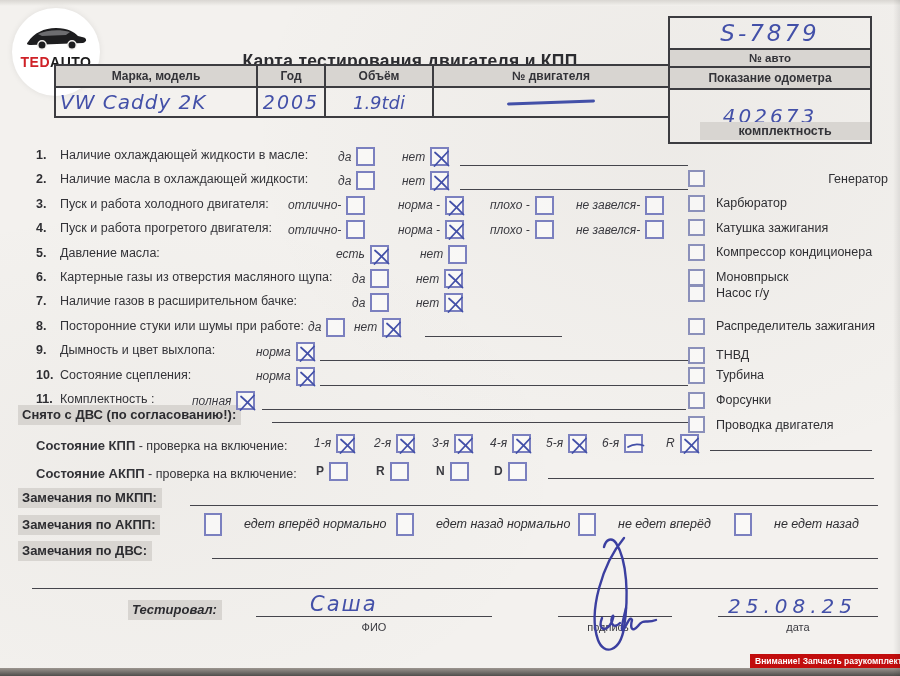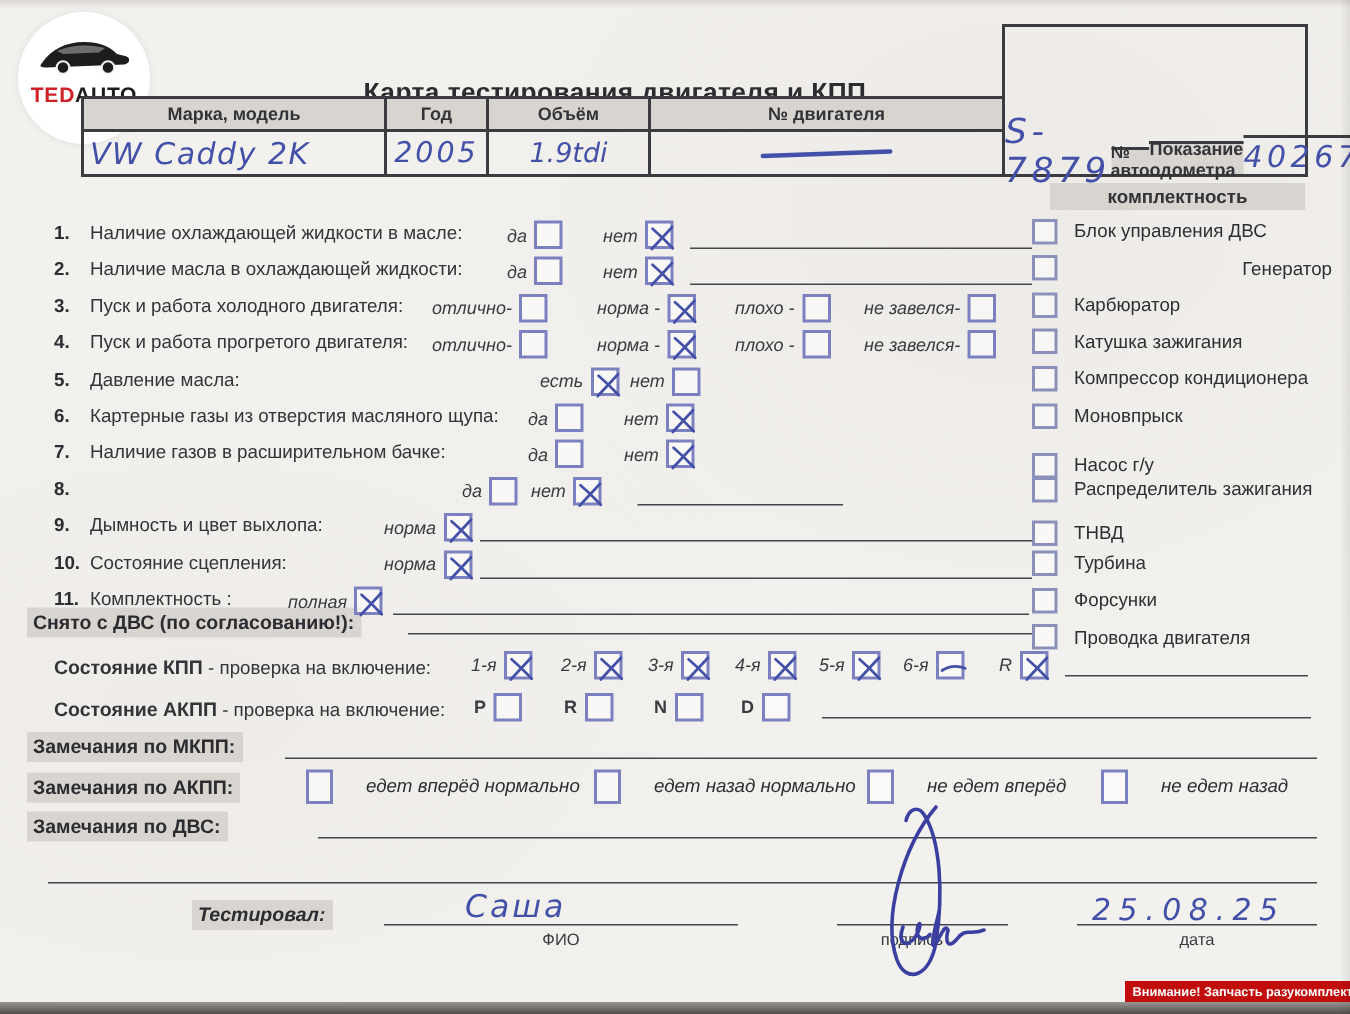--- a/index.html
+++ b/index.html
@@ -24,21 +24,21 @@
   .logo svg{margin-top:14px;}
   .logo-text{font-size:14px;font-weight:bold;letter-spacing:0.5px;margin-top:-2px;}
   .logo-ted{color:#cf2127;}
   .logo-auto{color:#1b1b1b;}
 
   .title{position:absolute;left:150px;top:27px;width:520px;text-align:center;
     font-size:17.5px;font-weight:bold;color:#2c2c30;letter-spacing:0.3px;margin-top:24px;}
 
   
   .tbl{position:absolute;box-sizing:border-box;border:2px solid #3c3c40;}
-  .rightbox{left:668px;top:16px;width:204px;height:102px;display:flex;flex-direction:row;align-items:flex-end;}
+  .rightbox{left:668px;top:16px;width:204px;height:128px;display:flex;flex-direction:column;}
   .rb-row{box-sizing:border-box;display:flex;align-items:center;justify-content:center;}
   .rb-val{height:30px;}
   .rb-head{border-top:2px solid #3c3c40;background:#d8d5d1;font-size:11.5px;font-weight:bold;}
   .rb-h1{height:18px;}
   .rb-h2{height:22px;font-size:12px;}
   .rb-odo{border-top:2px solid #3c3c40;flex:1;}
   .maintbl{left:54px;top:64px;width:616px;height:54px;display:flex;flex-direction:column;}
   .mt-row{display:flex;box-sizing:border-box;}
   .mt-head{height:22px;background:#d8d5d1;border-bottom:2px solid #3c3c40;}
   .mt-vals{flex:1;}
@@ -360,21 +360,21 @@
         <span class="cb"></span>
       </span>
       <span class="opt" style="left: 540px;">
         <span class="opt-label" style="font-style: italic;">не завелся-</span>
         <span class="cb"></span>
       </span>
     </div>
     <div class="cl-row" style="top: 242.6px;">
       <span class="num">5.</span>
       <span class="cl-label">Давление масла:</span>
-      <span class="opt" style="left: 300px; margin-left: 24px;">
+      <span class="opt" style="left: 300px;">
         <span class="opt-label" style="font-style: italic;">есть</span>
         <span class="cb">
           <svg width="27" height="27" viewBox="0 0 27 27">
             <path d="M7,7.5 Q13.5,13 20.5,20.5" fill="none" stroke="#4350a8" stroke-width="1.8" stroke-linecap="round"></path>
             <path d="M20,6.5 Q13.5,13.5 6.5,21" fill="none" stroke="#4350a8" stroke-width="1.8" stroke-linecap="round"></path>
           </svg>
         </span>
       </span>
       <span class="opt" style="left: 384px;">
         <span class="opt-label" style="font-style: italic;">нет</span>
@@ -410,20 +410,21 @@
         <span class="cb">
           <svg width="27" height="27" viewBox="0 0 27 27">
             <path d="M7,7.5 Q13.5,13 20.5,20.5" fill="none" stroke="#4350a8" stroke-width="1.8" stroke-linecap="round"></path>
             <path d="M20,6.5 Q13.5,13.5 6.5,21" fill="none" stroke="#4350a8" stroke-width="1.8" stroke-linecap="round"></path>
           </svg>
         </span>
       </span>
     </div>
     <div class="cl-row" style="top: 315.8px;">
       <span class="num">8.</span>
+      <span class="cl-label">Посторонние стуки или шумы при работе:</span>
       <span class="opt" style="left: 272px;">
         <span class="opt-label" style="font-style: italic;">да</span>
         <span class="cb"></span>
       </span>
       <span class="opt" style="left: 318px;">
         <span class="opt-label" style="font-style: italic;">нет</span>
         <span class="cb">
           <svg width="27" height="27" viewBox="0 0 27 27">
             <path d="M7,7.5 Q13.5,13 20.5,20.5" fill="none" stroke="#4350a8" stroke-width="1.8" stroke-linecap="round"></path>
             <path d="M20,6.5 Q13.5,13.5 6.5,21" fill="none" stroke="#4350a8" stroke-width="1.8" stroke-linecap="round"></path>
@@ -467,45 +468,41 @@
         <span class="opt-label" style="font-style: italic;">полная</span>
         <span class="cb">
           <svg width="27" height="27" viewBox="0 0 27 27">
             <path d="M7,7.5 Q13.5,13 20.5,20.5" fill="none" stroke="#4350a8" stroke-width="1.8" stroke-linecap="round"></path>
             <path d="M20,6.5 Q13.5,13.5 6.5,21" fill="none" stroke="#4350a8" stroke-width="1.8" stroke-linecap="round"></path>
           </svg>
         </span>
       </span>
       <span class="wline" style="left: 226px; width: 424px;"></span>
     </div>
-    <div class="eq-row" style="top: 144px;">
-      <span class="cb cb-sm"></span>
-      <span class="eq-label">Блок управления ДВС</span>
-    </div>
     <div class="eq-row" style="top: 168.6px; justify-content: space-between;">
       <span class="cb cb-sm"></span>
       <span class="eq-label">Генератор</span>
     </div>
     <div class="eq-row" style="top: 193.2px;">
       <span class="cb cb-sm"></span>
       <span class="eq-label">Карбюратор</span>
     </div>
     <div class="eq-row" style="top: 217.8px;">
       <span class="cb cb-sm"></span>
       <span class="eq-label">Катушка зажигания</span>
     </div>
     <div class="eq-row" style="top: 242.4px;">
       <span class="cb cb-sm"></span>
       <span class="eq-label">Компрессор кондиционера</span>
     </div>
     <div class="eq-row" style="top: 267px;">
       <span class="cb cb-sm"></span>
       <span class="eq-label">Моновпрыск</span>
     </div>
-    <div class="eq-row" style="top: 300px; text-align: right;">
+    <div class="eq-row" style="top: 283px; text-align: right;">
       <span class="cb cb-sm"></span>
       <span class="eq-label">Насос г/у</span>
     </div>
     <div class="eq-row" style="top: 316.2px;">
       <span class="cb cb-sm"></span>
       <span class="eq-label">Распределитель зажигания</span>
     </div>
     <div class="eq-row" style="top: 345px;">
       <span class="cb cb-sm"></span>
       <span class="eq-label">ТНВД</span>

